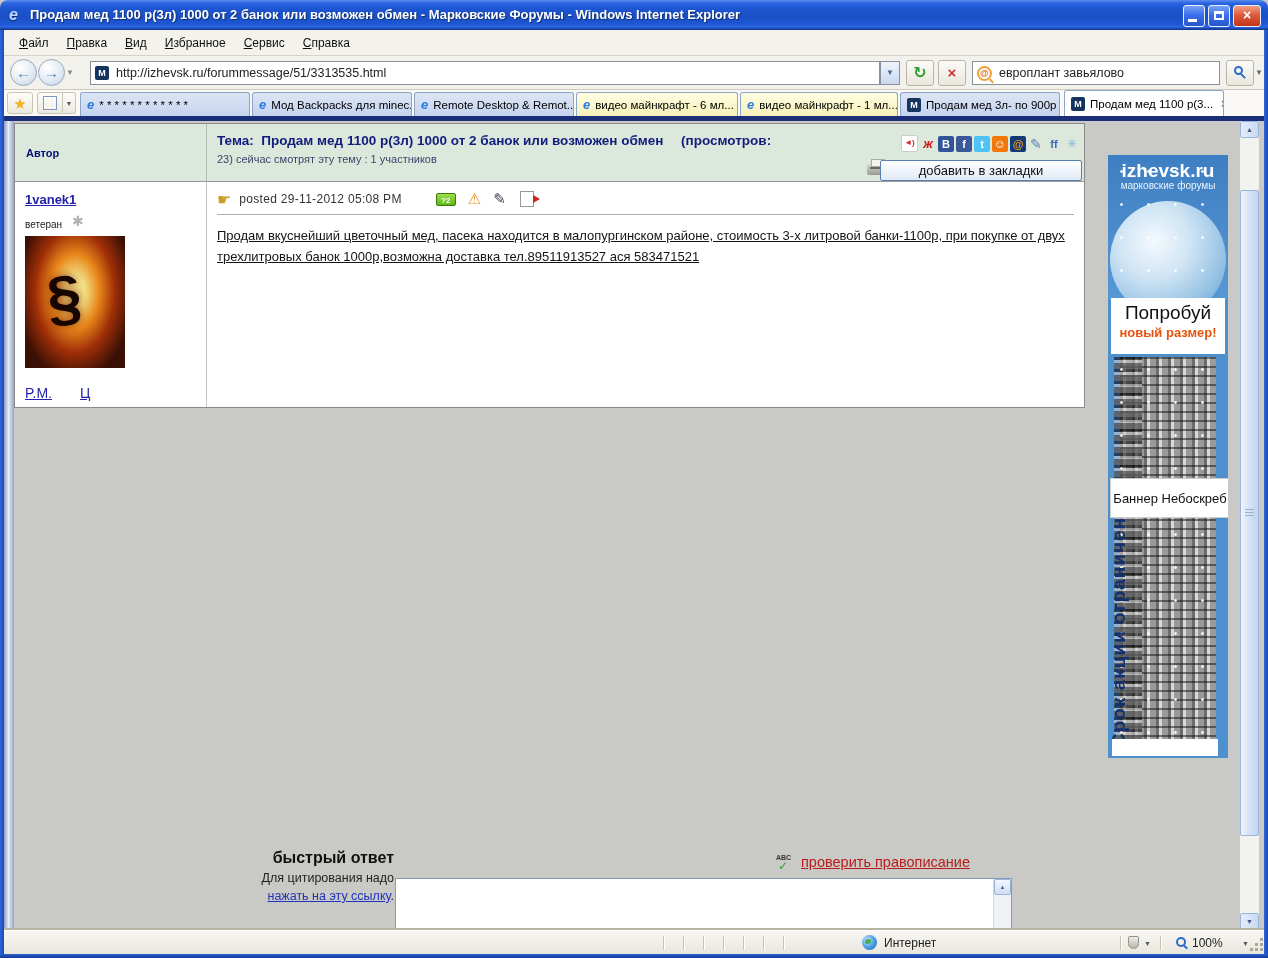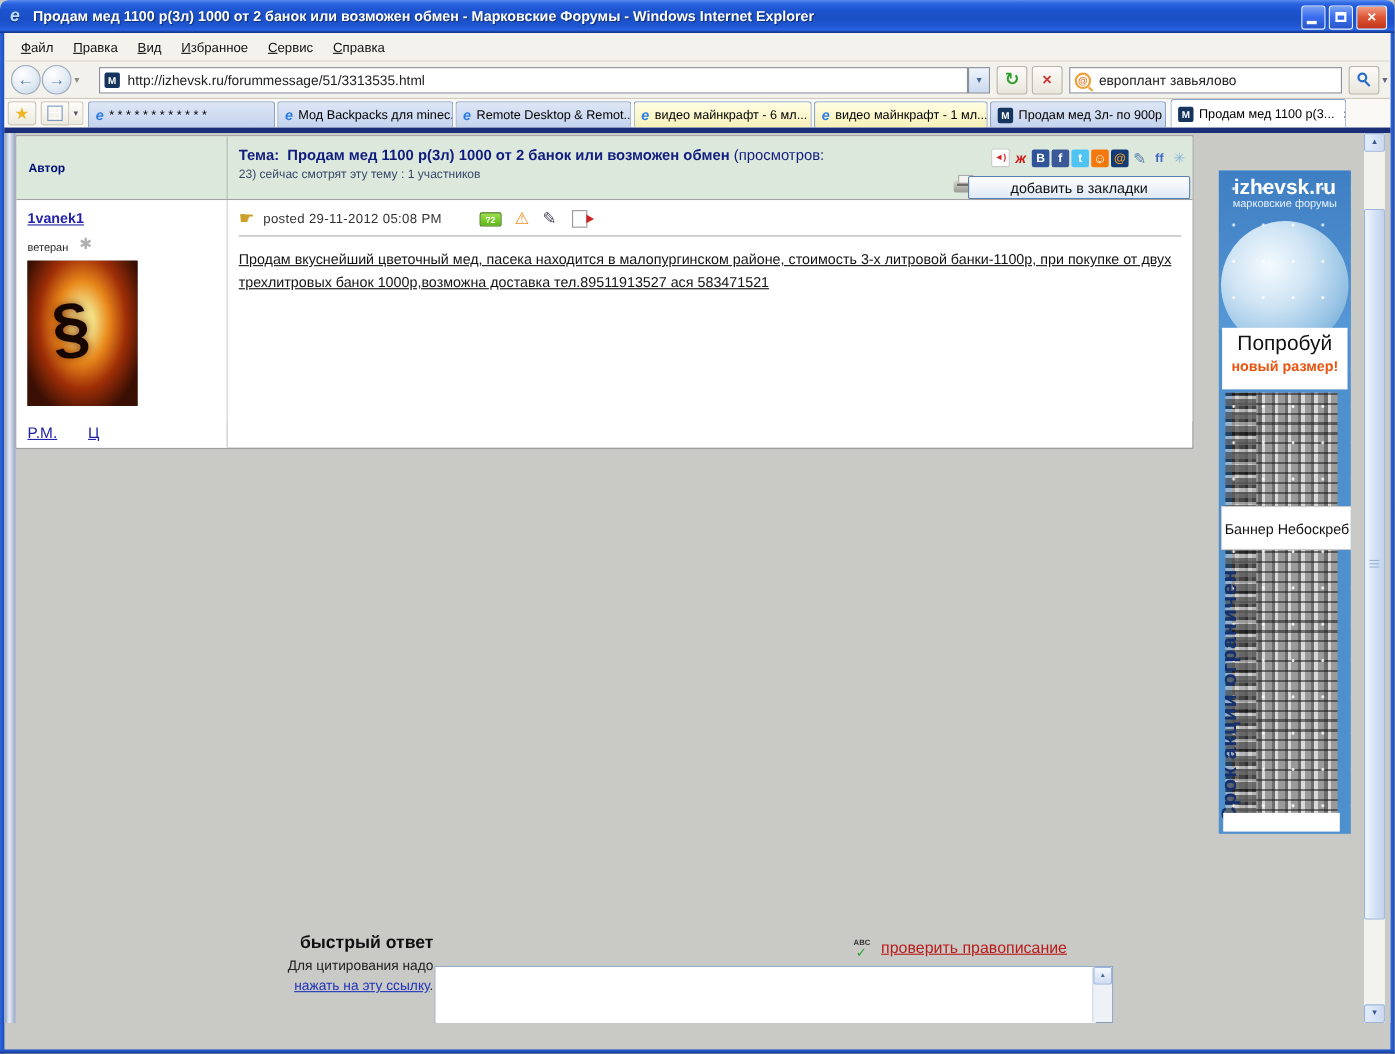--- a/index.html
+++ b/index.html
@@ -70,21 +70,21 @@
   
   .content{position:absolute;left:4px;right:4px;top:121px;height:809px;background:#c9c9c5;overflow:hidden;}
   .left-band{position:absolute;left:0;top:0;bottom:0;width:10px;background:linear-gradient(90deg,#8e9cc0,#e6ebf5 45%,#97a6c8);}
   .forum-table{position:absolute;left:10px;top:2px;width:1071px;background:#fff;border:1px solid #8a8a8a;box-sizing:border-box;}
   .f-header{height:57px;background:#dce8dc;display:flex;border-bottom:1px solid #9a9a9a;}
   .author-h{width:192px;border-right:1px solid #b4bcb4;display:flex;align-items:center;padding-left:11px;
     font-size:11px;font-weight:bold;color:#001078;box-sizing:border-box;flex:none;}
   .topic-h{width:648px;padding:9px 0 0 10px;box-sizing:border-box;flex:none;}
   .topic-line1{font-size:13.5px;color:#101c7e;}
   .topic-line1 b{font-weight:bold;}
-  .topic-views{font-weight:normal;}
+  .topic-views{font-weight:bold;margin-left:14px;}
   .topic-line2{font-size:11px;color:#3a4668;margin-top:5px;}
   .social-h{flex:1;position:relative;}
   .social-row{position:absolute;right:4px;top:11px;display:flex;align-items:center;gap:2px;}
   .sicon{display:inline-block;width:16px;height:16px;border-radius:2px;text-align:center;line-height:16px;font-size:11px;font-weight:bold;color:#fff;}
   .sicon.speaker{background:#fff;border:1px solid #ccc;color:#d22222;font-size:8px;line-height:14px;width:15px;height:15px;}
   .sicon.runner{color:#d01818;font-style:italic;font-size:13px;background:transparent;}
   .sicon.vk{background:#30549a;}
   .sicon.facebook{background:#3b5998;}
   .sicon.twitter{background:#4fc3f2;}
   .sicon.odnoklassniki{background:#f2780c;font-size:12px;}
@@ -130,21 +130,21 @@
   .moon{position:absolute;left:2px;top:46px;width:116px;height:116px;border-radius:50%;
     background:radial-gradient(circle at 38% 35%,#f4fafe,#cfe4f4 35%,#9cc6e6 65%,#76abd8 85%,#5f9bd0);}
   .ad-try{position:absolute;left:3px;right:3px;top:143px;height:56px;background:#fff;text-align:center;z-index:6;}
   .ad-try-l1{font-size:19px;color:#111;margin-top:4px;}
   .ad-try-l2{font-size:13px;font-weight:bold;color:#e8540e;margin-top:1px;}
   .building{position:absolute;left:12px;top:202px;width:96px;height:386px;
     background:repeating-linear-gradient(180deg,rgba(15,15,15,.5) 0 2px,rgba(255,255,255,0) 2px 9px),
                repeating-linear-gradient(90deg,#6d6d6d 0 3px,#d9d9d9 3px 6px,#9a9a9a 6px 12px);}
   .building::before{content:"";position:absolute;left:-6px;top:0;width:28px;height:100%;
     background:repeating-linear-gradient(180deg,rgba(0,0,0,.55) 0 3px,rgba(200,200,200,.6) 3px 6px,rgba(90,90,90,.8) 6px 12px);}
-  .ad-label{position:absolute;left:2px;top:305px;width:120px;height:40px;background:#fff;border:1px solid #ccc;
+  .ad-label{position:absolute;left:2px;top:323px;width:120px;height:40px;background:#fff;border:1px solid #ccc;
     display:flex;align-items:center;justify-content:center;font-size:13px;color:#111;box-sizing:border-box;z-index:6;}
   .ad-vert{position:absolute;left:0px;top:360px;height:232px;writing-mode:vertical-rl;transform:rotate(180deg);
     font-size:19px;font-weight:bold;color:#14306e;z-index:6;letter-spacing:1px;}
   .ad-bottom-box{position:absolute;left:4px;right:10px;bottom:2px;height:17px;background:#fff;z-index:6;}
   
   .qr-label{position:absolute;left:226px;top:728px;width:164px;text-align:right;}
   .qr-title{font-size:16px;font-weight:bold;color:#101010;}
   .qr-hint{font-size:12.5px;color:#222;margin-top:4px;}
   .qr-hint-link a{font-size:12.5px;color:#2233bb;text-decoration:underline;}
   .qr-spell{position:absolute;left:772px;top:733px;display:flex;align-items:flex-start;}
@@ -368,14 +368,33 @@
 
     <div class="vscroll">
       <div class="sb-btn sb-up">▲</div>
       <div class="sb-thumb">
           <span class="sb-grip"></span>
         </div>
       <div class="sb-btn sb-down">▼</div>
     </div>
   </div>
 
+  <div class="statusbar">
+    <div class="sd" style="left:659px"></div>
+    <div class="sd" style="left:679px"></div>
+    <div class="sd" style="left:699px"></div>
+    <div class="sd" style="left:719px"></div>
+    <div class="sd" style="left:739px"></div>
+    <div class="sd" style="left:759px"></div>
+    <div class="sd" style="left:779px"></div>
+    <span class="globe"></span>
+    <span class="zone-text">Интернет</span>
+    <div class="sd" style="left:1116px"></div>
+    <span class="shield"></span>
+    <span class="st-arrow" style="left:1140px">▼</span>
+    <div class="sd" style="left:1156px"></div>
+    <span class="zoom-mag"></span>
+    <span class="zoom-text">100%</span>
+    <span class="st-arrow" style="left:1238px">▼</span>
+    <span class="grip"></span>
+  </div>
 
 </div>
 
 </body></html>

